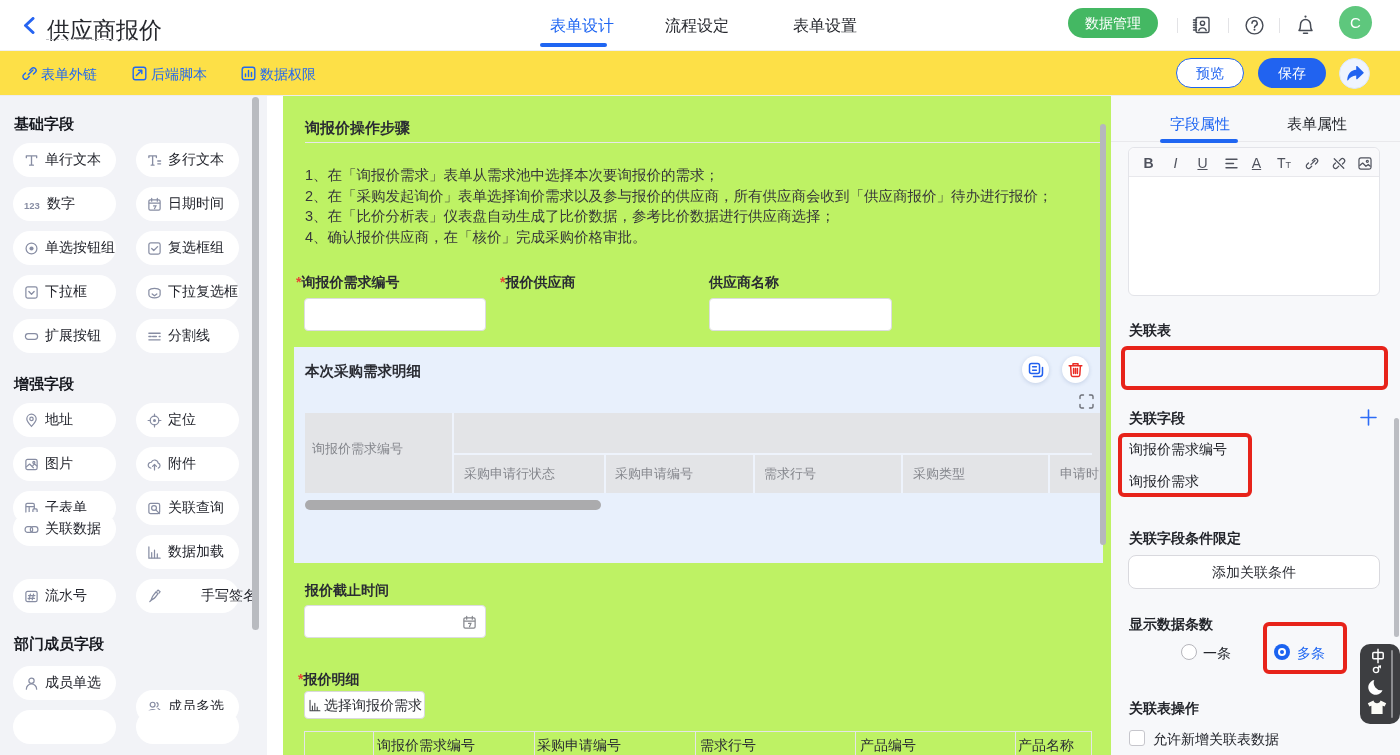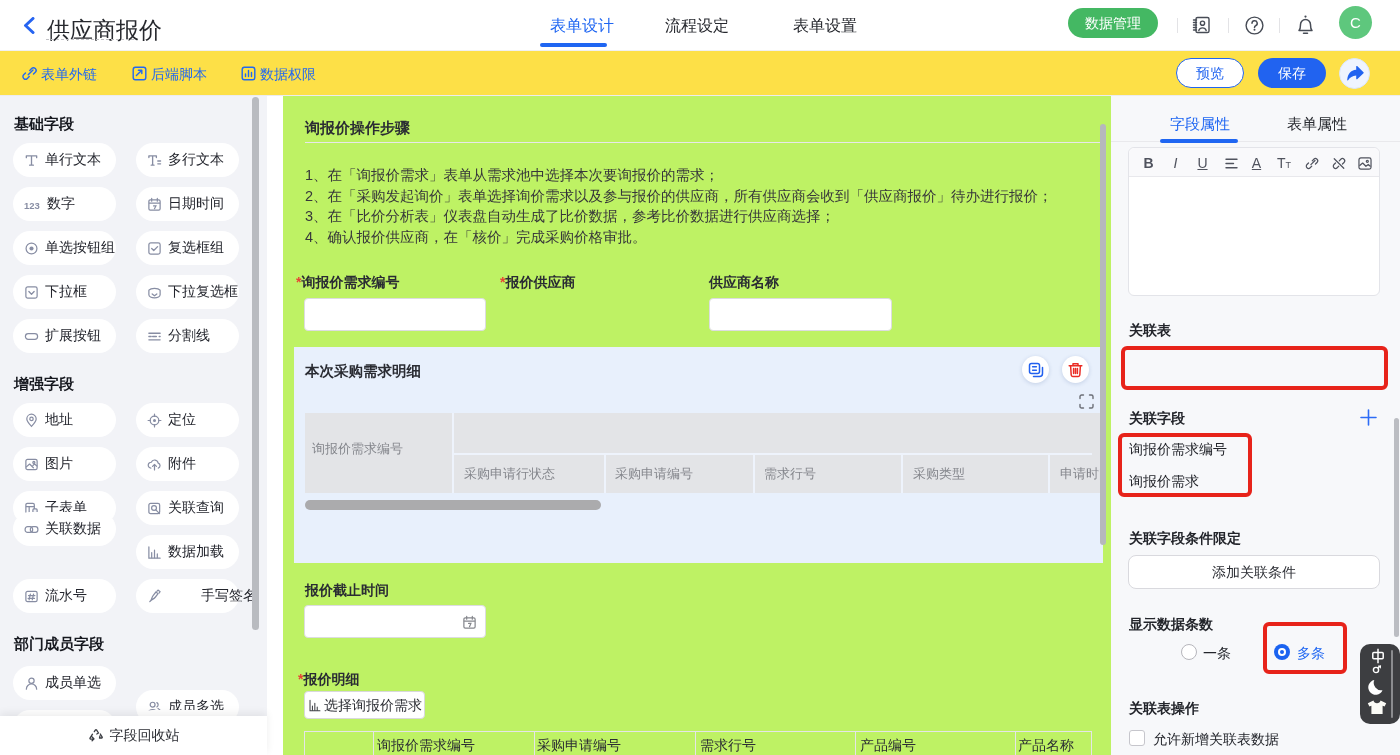--- a/index.html
+++ b/index.html
@@ -335,30 +335,20 @@
       </svg>
       <span>成员多选</span>
     </div>
   <div class="fbtn c1" style="top:614px;">
       <span></span>
     </div>
   <div class="fbtn c2" style="top:614px;">
       <span></span>
     </div>
   <div id="sb-scroll"></div>
-  <div id="recycle">
-      <svg width="16" height="16" viewBox="0 0 16 16">
-        <g fill="none" stroke="#3a3c42" stroke-width="1.3" stroke-linecap="round" stroke-linejoin="round">
-          <path d="M6.3 3.6L7.5 1.8a.6.6 0 0 1 1 0l2 3.2-1.7 1"></path>
-          <path d="M12.3 6l1.9 3.1a.6.6 0 0 1-.5.9H11.5M11.9 8l-.4 2.1"></path>
-          <path d="M4.5 6.2L2 10.2a.6.6 0 0 0 .5.9h3.4M4.2 9l1.8 1.9-1.9 1.8"></path>
-        </g>
-      </svg>
-      <span>字段回收站</span>
-    </div>
 </div>
 
 <div id="canvas">
   <div class="lbl" style="left:22px;top:23px;font-size:15px;">询报价操作步骤</div>
   <div class="abs" style="left:22px;top:46px;width:797px;height:1px;background:#e8e8ea;"></div>
   <div class="abs" style="left:22px;top:69px;font-size:14.5px;color:#37373a;line-height:20.5px;">
     1、在「询报价需求」表单从需求池中选择本次要询报价的需求；<br>
     2、在「采购发起询价」表单选择询价需求以及参与报价的供应商，所有供应商会收到「供应商报价」待办进行报价；<br>
     3、在「比价分析表」仪表盘自动生成了比价数据，参考比价数据进行供应商选择；<br>
     4、确认报价供应商，在「核价」完成采购价格审批。

